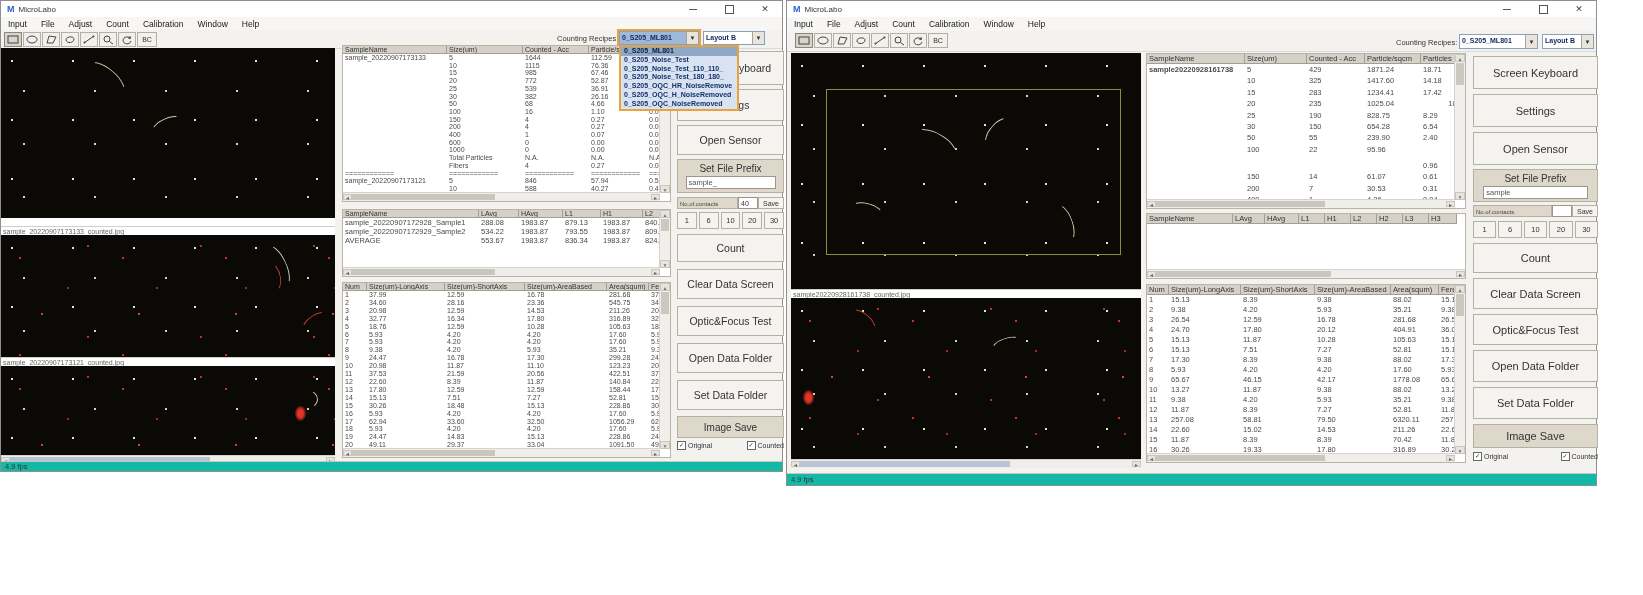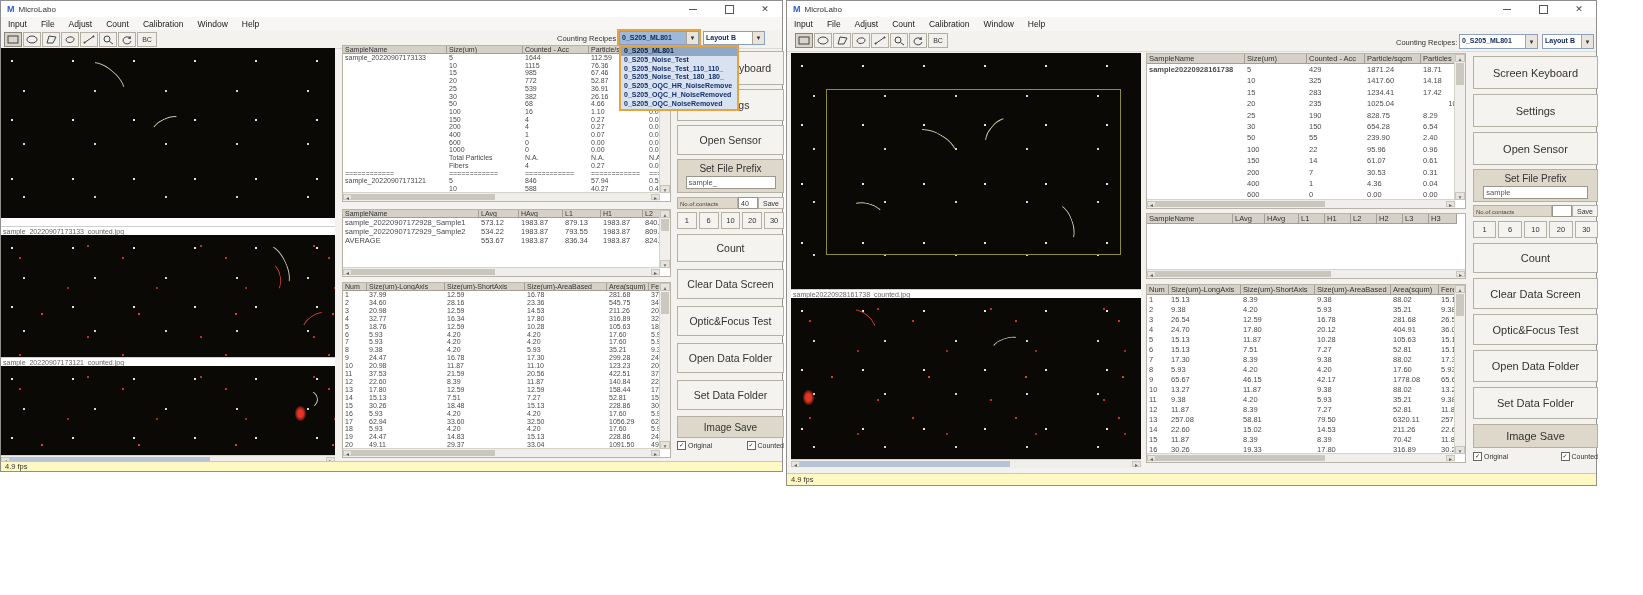--- a/index.html
+++ b/index.html
@@ -87,21 +87,21 @@
   .ctrow{position:absolute;display:flex;align-items:center;}
   .ctlbl{background:#ddd8ca;border:1px solid #b5b0a4;font-size:6px;color:#444;flex:1;height:12px;line-height:12px;padding-left:2px;box-sizing:border-box;}
   .ctval{width:20px;height:12px;background:#fff;border:1px solid #9a968c;font-size:7px;line-height:12px;padding-left:2px;box-sizing:border-box;color:#333;}
   .ctsave{width:26px;height:12px;background:#f5f3ef;border:1px solid #b5b0a4;font-size:7px;line-height:11px;text-align:center;box-sizing:border-box;color:#333;}
   .cntrow{position:absolute;display:flex;gap:2px;}
   .cntrow .li{flex:1;height:17px;background:#f5f3ef;border:1px solid #b5b0a4;box-sizing:border-box;font-size:7.5px;display:flex;align-items:center;justify-content:center;color:#333;}
   .cbrow{position:absolute;display:flex;justify-content:space-between;}
   .cb{display:flex;align-items:center;font-size:7px;color:#333;gap:2px;}
   .cbbox{width:7px;height:7px;background:#fff;border:1px solid #666;font-size:6px;line-height:7px;text-align:center;color:#222;}
   
-  .statusbar{position:absolute;left:0;right:0;background:#fef9c3;border-top:1px solid #c9c7c0;font-size:7.5px;color:#333;padding-left:4px;box-sizing:border-box;}
+  .statusbar{position:absolute;left:0;right:0;background:#14b8a6;border-top:1px solid #c9c7c0;font-size:7.5px;color:#333;padding-left:4px;box-sizing:border-box;}
 </style>
 </head>
 <body>
 
 <div id="canvas">
 
   <div class="window" style="left:0;top:0;width:783px;height:472px;">
     <div class="titlebar">
       <span class="logo">M</span>
       <span class="wtitle">MicroLabo</span>
@@ -359,21 +359,21 @@
               <div class="td" style="width: 40px;">LAvg</div>
               <div class="td" style="width: 44px;">HAvg</div>
               <div class="td" style="width: 38px;">L1</div>
               <div class="td" style="width: 42px;">H1</div>
               <div class="td" style="width: 40px;">L2</div>
             </div>
           </div>
         <div class="tbody" style="height:50px;font-size:7.5px;line-height:9px;">
             <div class="tr">
               <div class="td" style="width: 136px;">sample_20220907172928_Sample1</div>
-              <div class="td" style="width: 40px;">573.12</div>
+              <div class="td" style="width: 40px;">288.08</div>
               <div class="td" style="width: 44px;">1983.87</div>
               <div class="td" style="width: 38px;">879.13</div>
               <div class="td" style="width: 42px;">1983.87</div>
               <div class="td" style="width: 40px;">840.23</div>
             </div>
             <div class="tr">
               <div class="td" style="width: 136px;">sample_20220907172929_Sample2</div>
               <div class="td" style="width: 40px;">534.22</div>
               <div class="td" style="width: 44px;">1983.87</div>
               <div class="td" style="width: 38px;">793.55</div>
@@ -799,21 +799,21 @@
               <div class="td" style="width: 62px;">50</div>
               <div class="td" style="width: 58px;">55</div>
               <div class="td" style="width: 56px;">239.90</div>
               <div class="td" style="width: 46px;">2.40</div>
             </div>
             <div class="tr">
               <div class="td" style="width: 98px;"></div>
               <div class="td" style="width: 62px;">100</div>
               <div class="td" style="width: 58px;">22</div>
               <div class="td" style="width: 56px;">95.96</div>
-              <div class="td" style="width: 46px;">0.96</div>
+              <div class="td" style="width: 46px; margin-top: 16px;">0.96</div>
             </div>
             <div class="tr">
               <div class="td" style="width: 98px;"></div>
               <div class="td" style="width: 62px;">150</div>
               <div class="td" style="width: 58px;">14</div>
               <div class="td" style="width: 56px;">61.07</div>
               <div class="td" style="width: 46px;">0.61</div>
             </div>
             <div class="tr">
               <div class="td" style="width: 98px;"></div>

